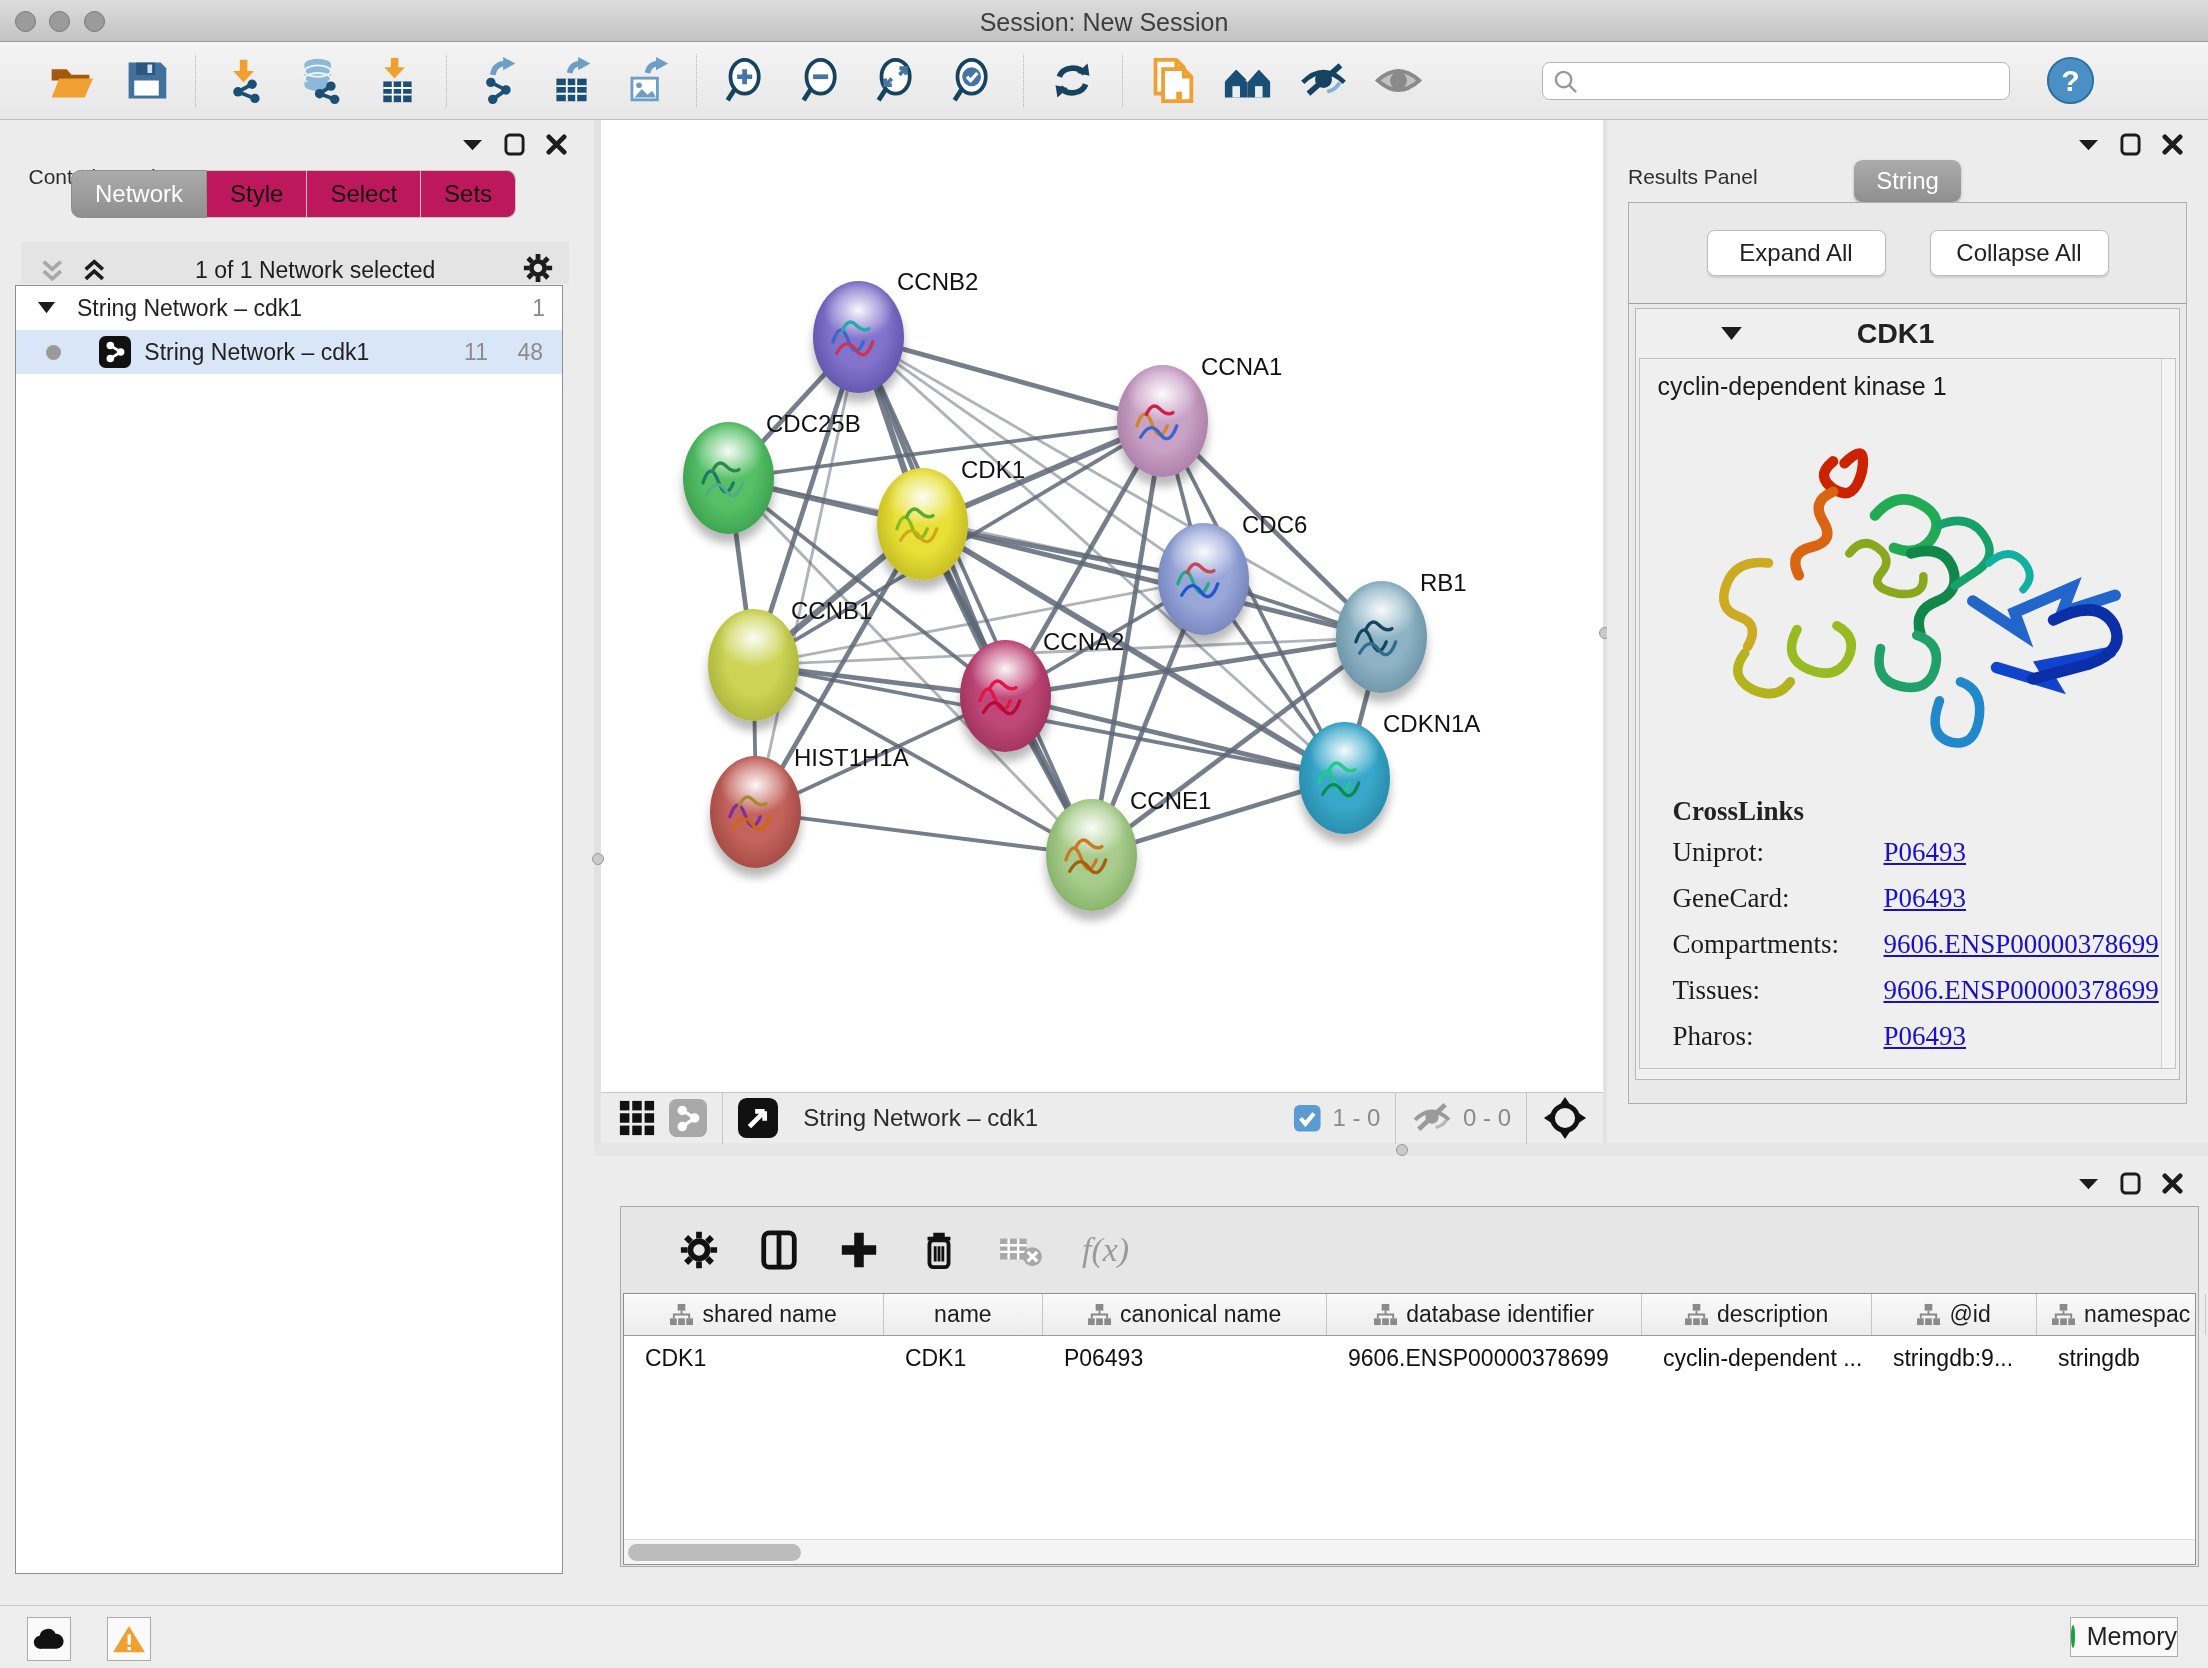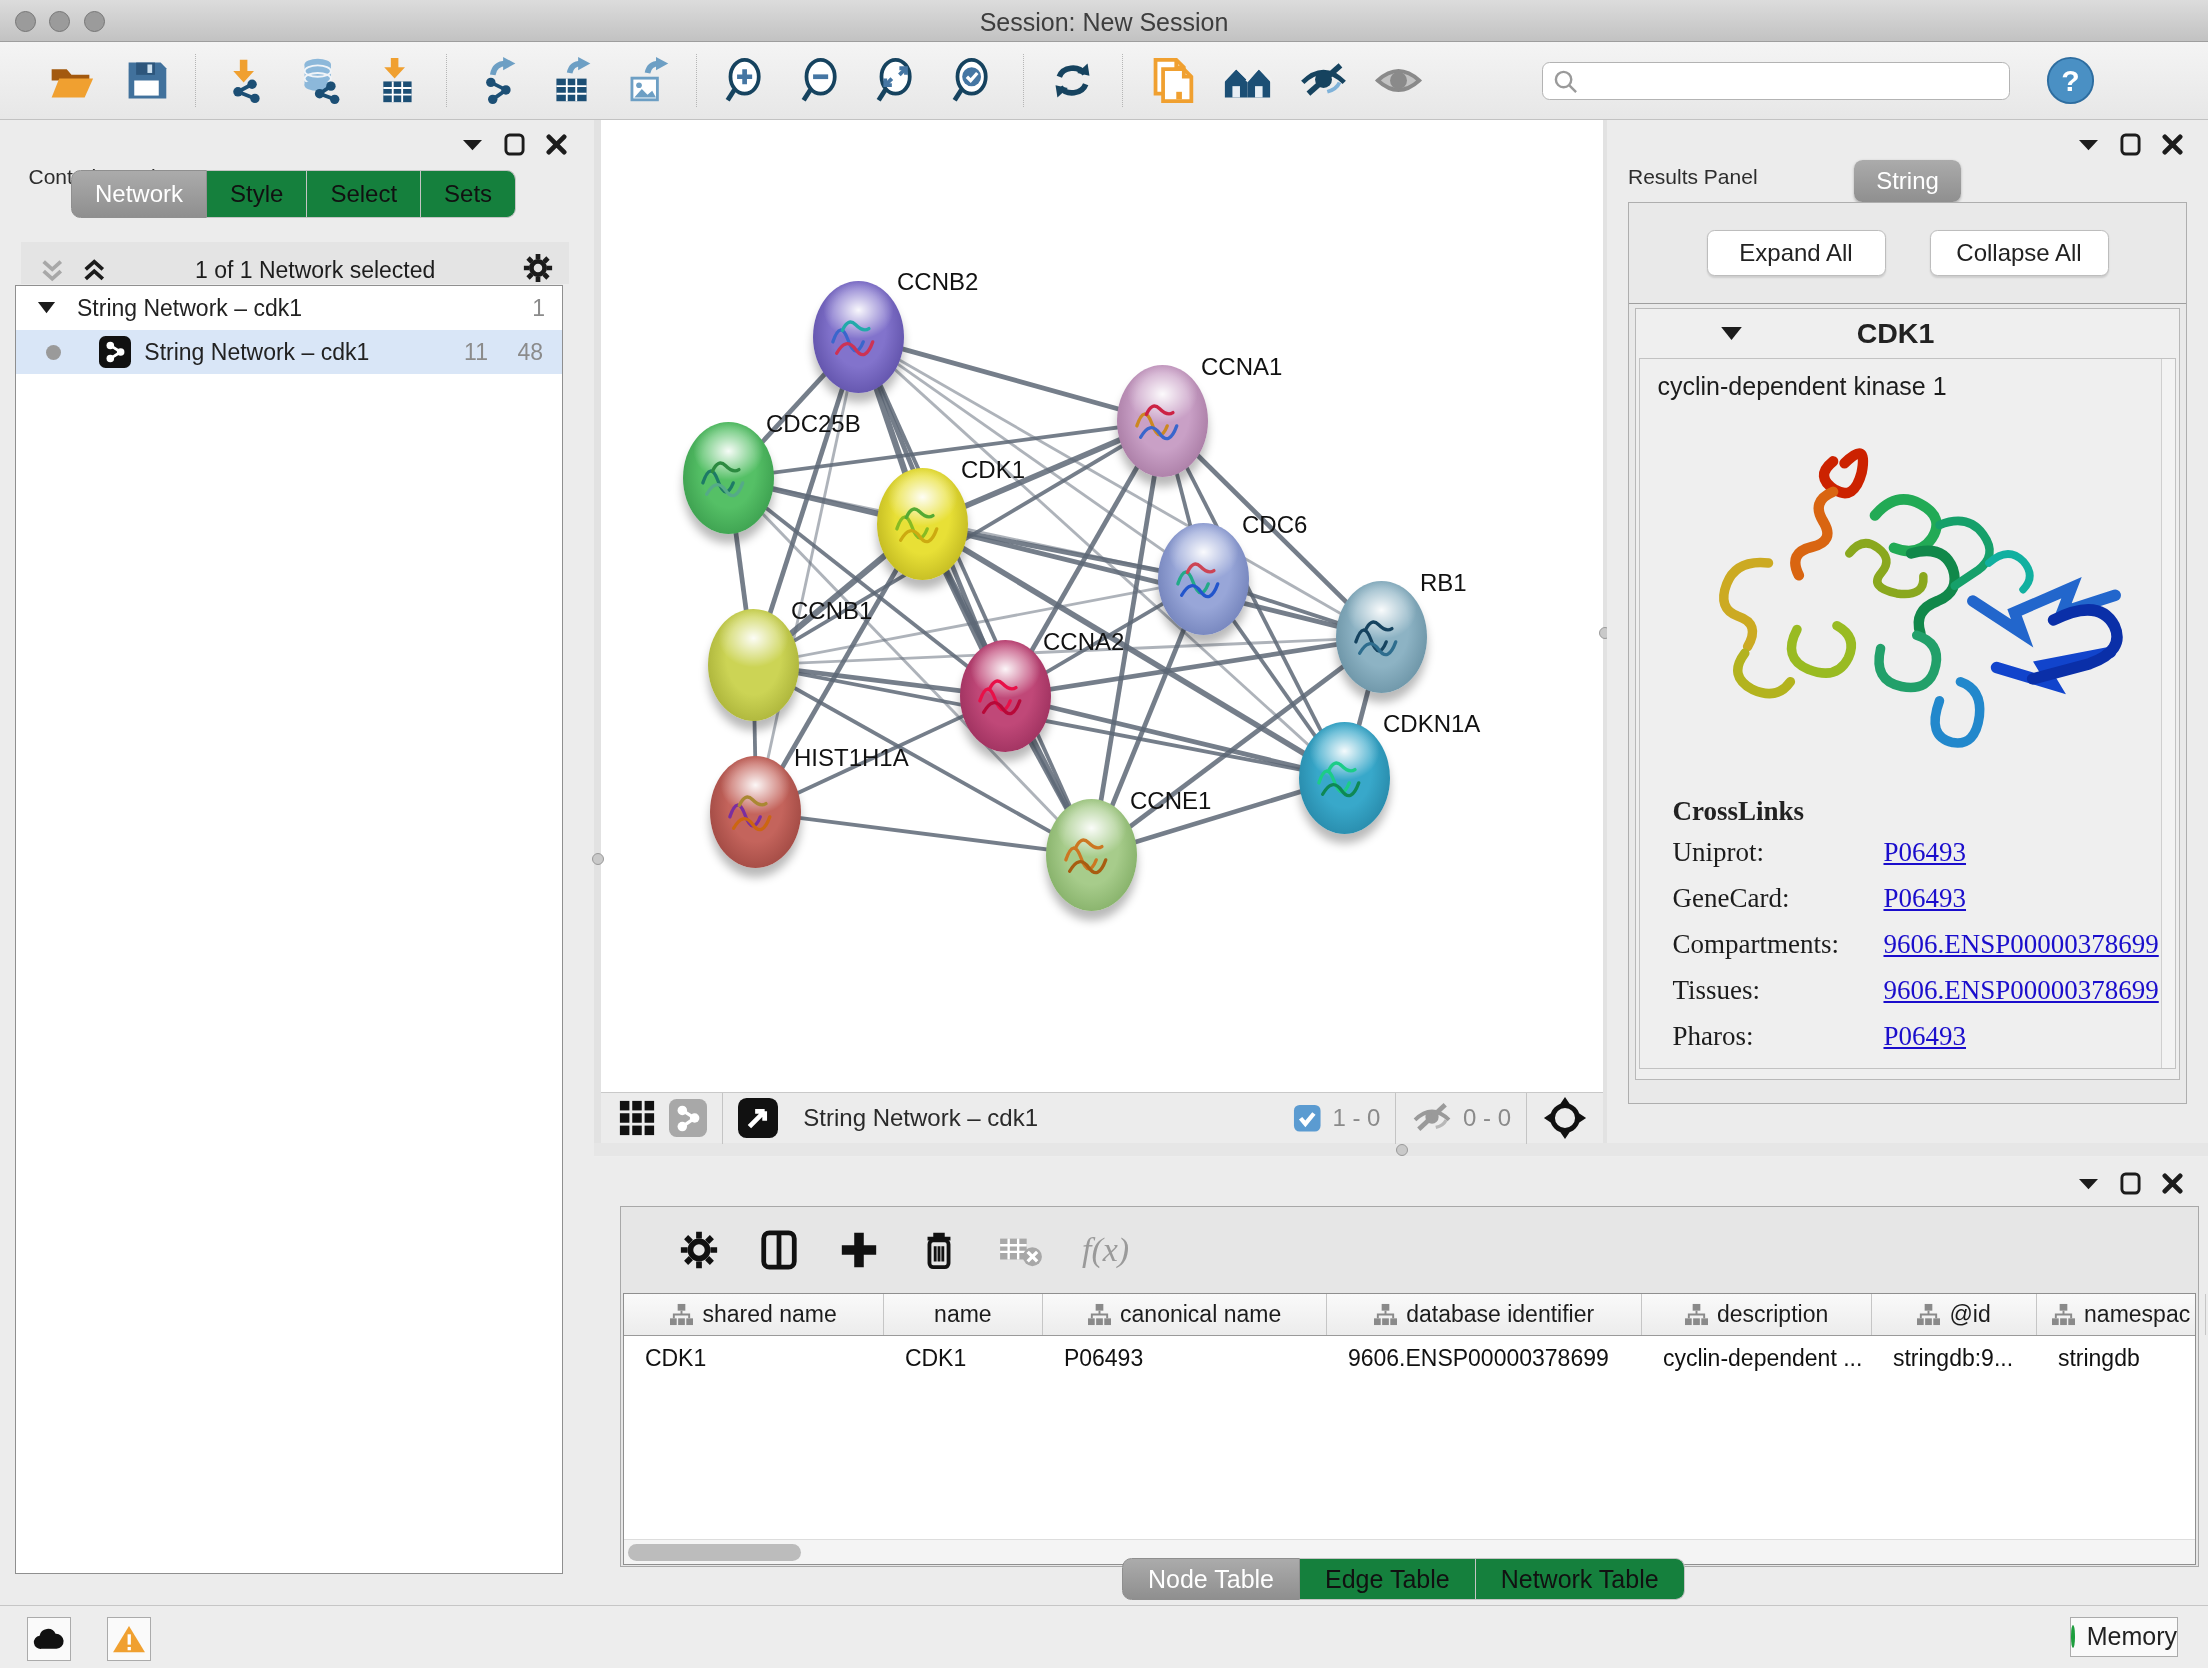--- a/index.html
+++ b/index.html
@@ -28,21 +28,21 @@
   
   .panel-title { font-size:21px; color:#2d2d2d;margin-top:34px; }
   .panel-head-ctrls { position:absolute; display:flex; gap:21px; align-items:center; }
 
   
   #control-panel { position:absolute; left:0; top:120px; width:594px; height:1486px; background:#ececec; }
   #cp-title { position:absolute; left:28.5px; top:11.4px; }
   #cp-ctrls { right:27px; top:13.3px; }
   #cp-tabs { position:absolute; left:71px; top:50px; height:48px; display:flex; }
   .tab { height:48px; display:flex; align-items:center; justify-content:center;
-    background:#15803d; border:1px solid #c4c4c4; border-left:none; font-size:24px; color:#111; }
+    background:#be185d; border:1px solid #c4c4c4; border-left:none; font-size:24px; color:#111; }
   .tab:first-child { border-left:1px solid #c4c4c4; border-radius:9.5px 0 0 9.5px; }
   .tab:last-child { border-radius:0 9.5px 9.5px 0; }
   .tab.active { background:linear-gradient(#ababab,#8f8f8f); color:#fff; border-color:#8f8f8f; }
   #cp-selector { position:absolute; left:21px; top:122px; width:548px; height:42px;
     display:flex; align-items:flex-end; background:#e4e4e4; }
   #cp-selector .sel-text { flex:1; text-align:center; font-size:23px; color:#1d1d1d; }
   #net-tree { position:absolute; left:15px; top:165px; width:548px; height:1289px;
     background:#fff; border:1.9px solid #8f8f8f; }
   .tree-row { position:relative; height:44px; display:flex; align-items:center; font-size:23px; }
   .tree-row.selected { background:#d9e6f7; }
@@ -696,25 +696,20 @@
           <div class="td" style="width: 315px;">9606.ENSP00000378699</div>
           <div class="td" style="width: 230px;">cyclin-dependent ...</div>
           <div class="td" style="width: 165px;">stringdb:9...</div>
           <div class="td" style="width: 169px;">stringdb</div>
         </div>
       <div id="tbl-hscroll">
         <div id="tbl-thumb"></div>
       </div>
     </div>
   </div>
-  <div id="tbl-tabs">
-      <div class="tab active">Node Table</div>
-      <div class="tab">Edge Table</div>
-      <div class="tab">Network Table</div>
-    </div>
 </div>
 
 <div id="statusbar">
   <div class="sb-btn" style="left:27px">
     <svg width="32" height="25" viewBox="0 0 34 26">
       <path d="M9 24 a7 7 0 0 1 -2 -14 a9 9 0 0 1 17 -2 a7 7 0 0 1 1 16 z" fill="#111"></path>
     </svg>
   </div>
   <div class="sb-btn" style="left:107px">
     <svg width="34" height="30" viewBox="0 0 36 32">

